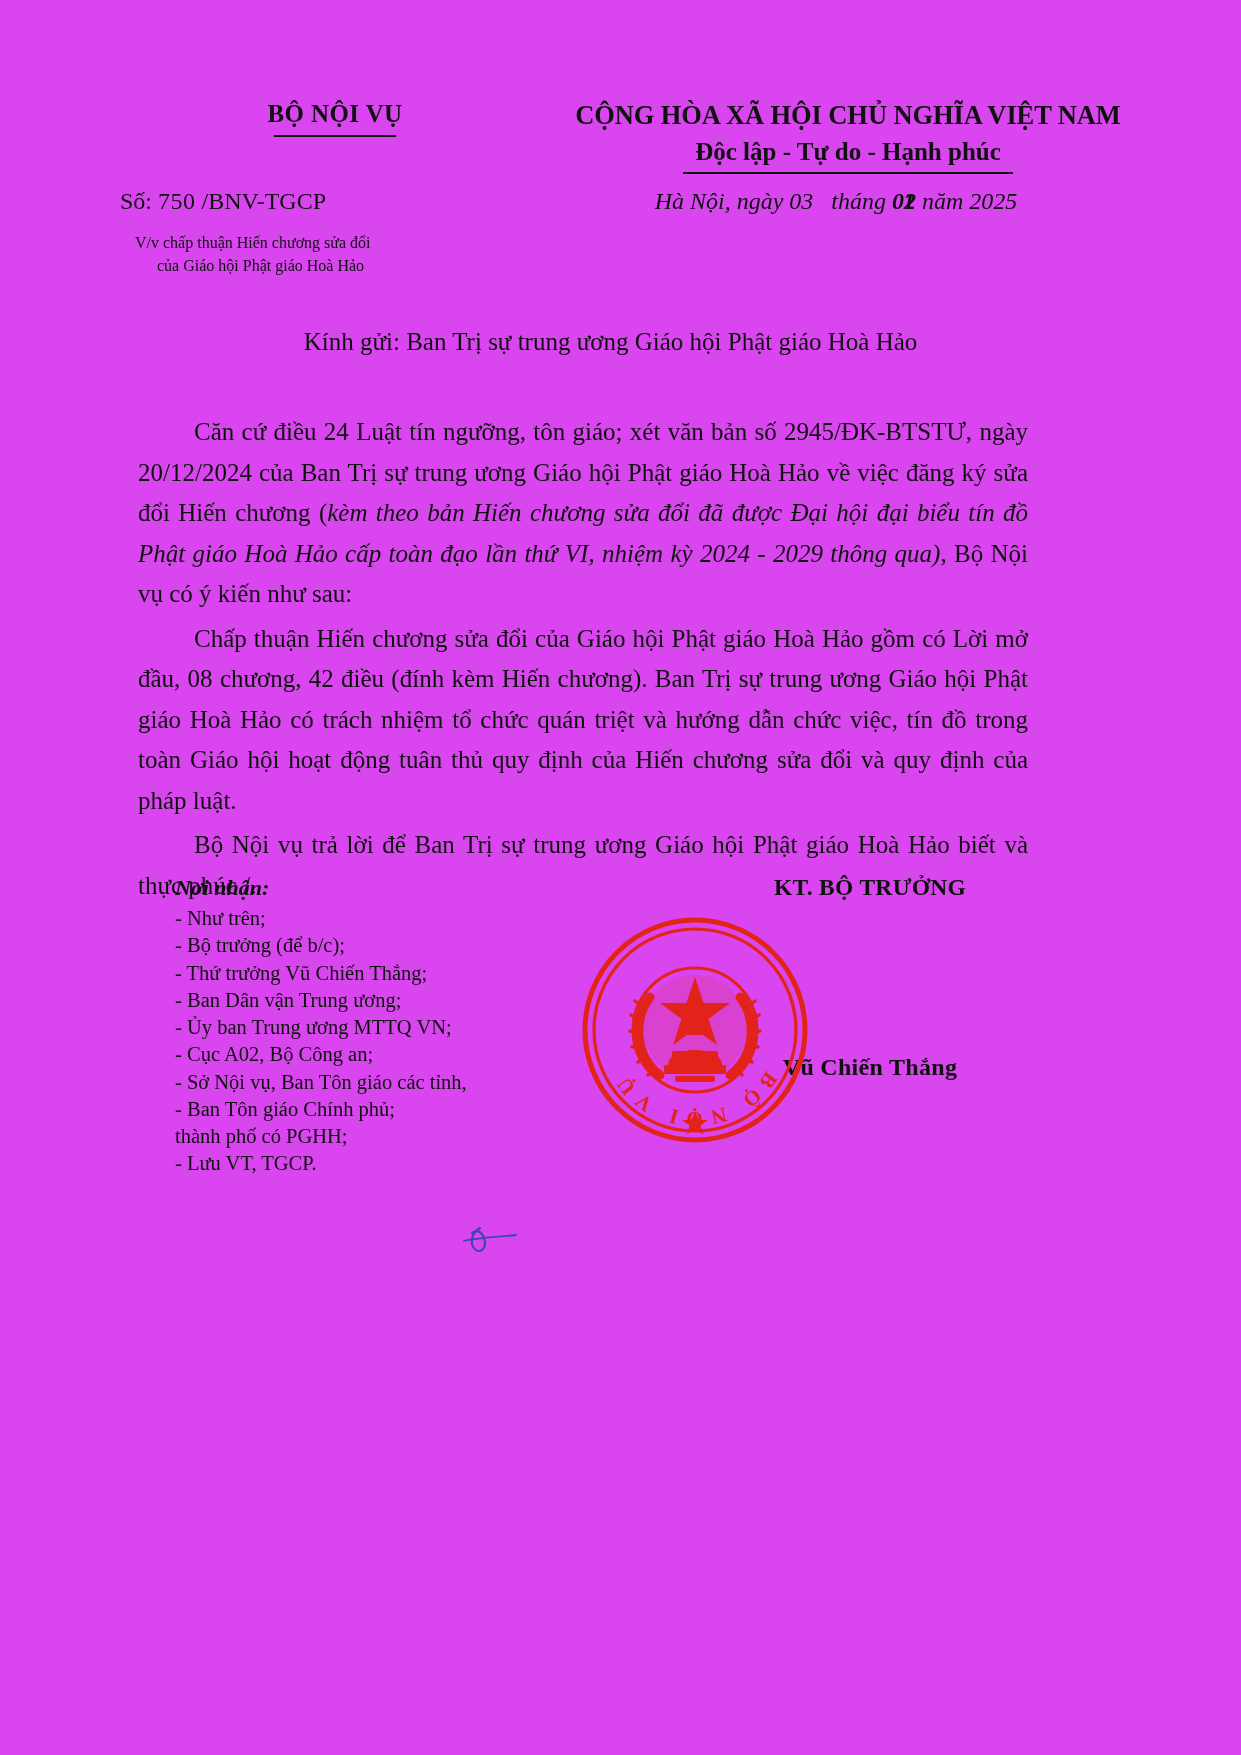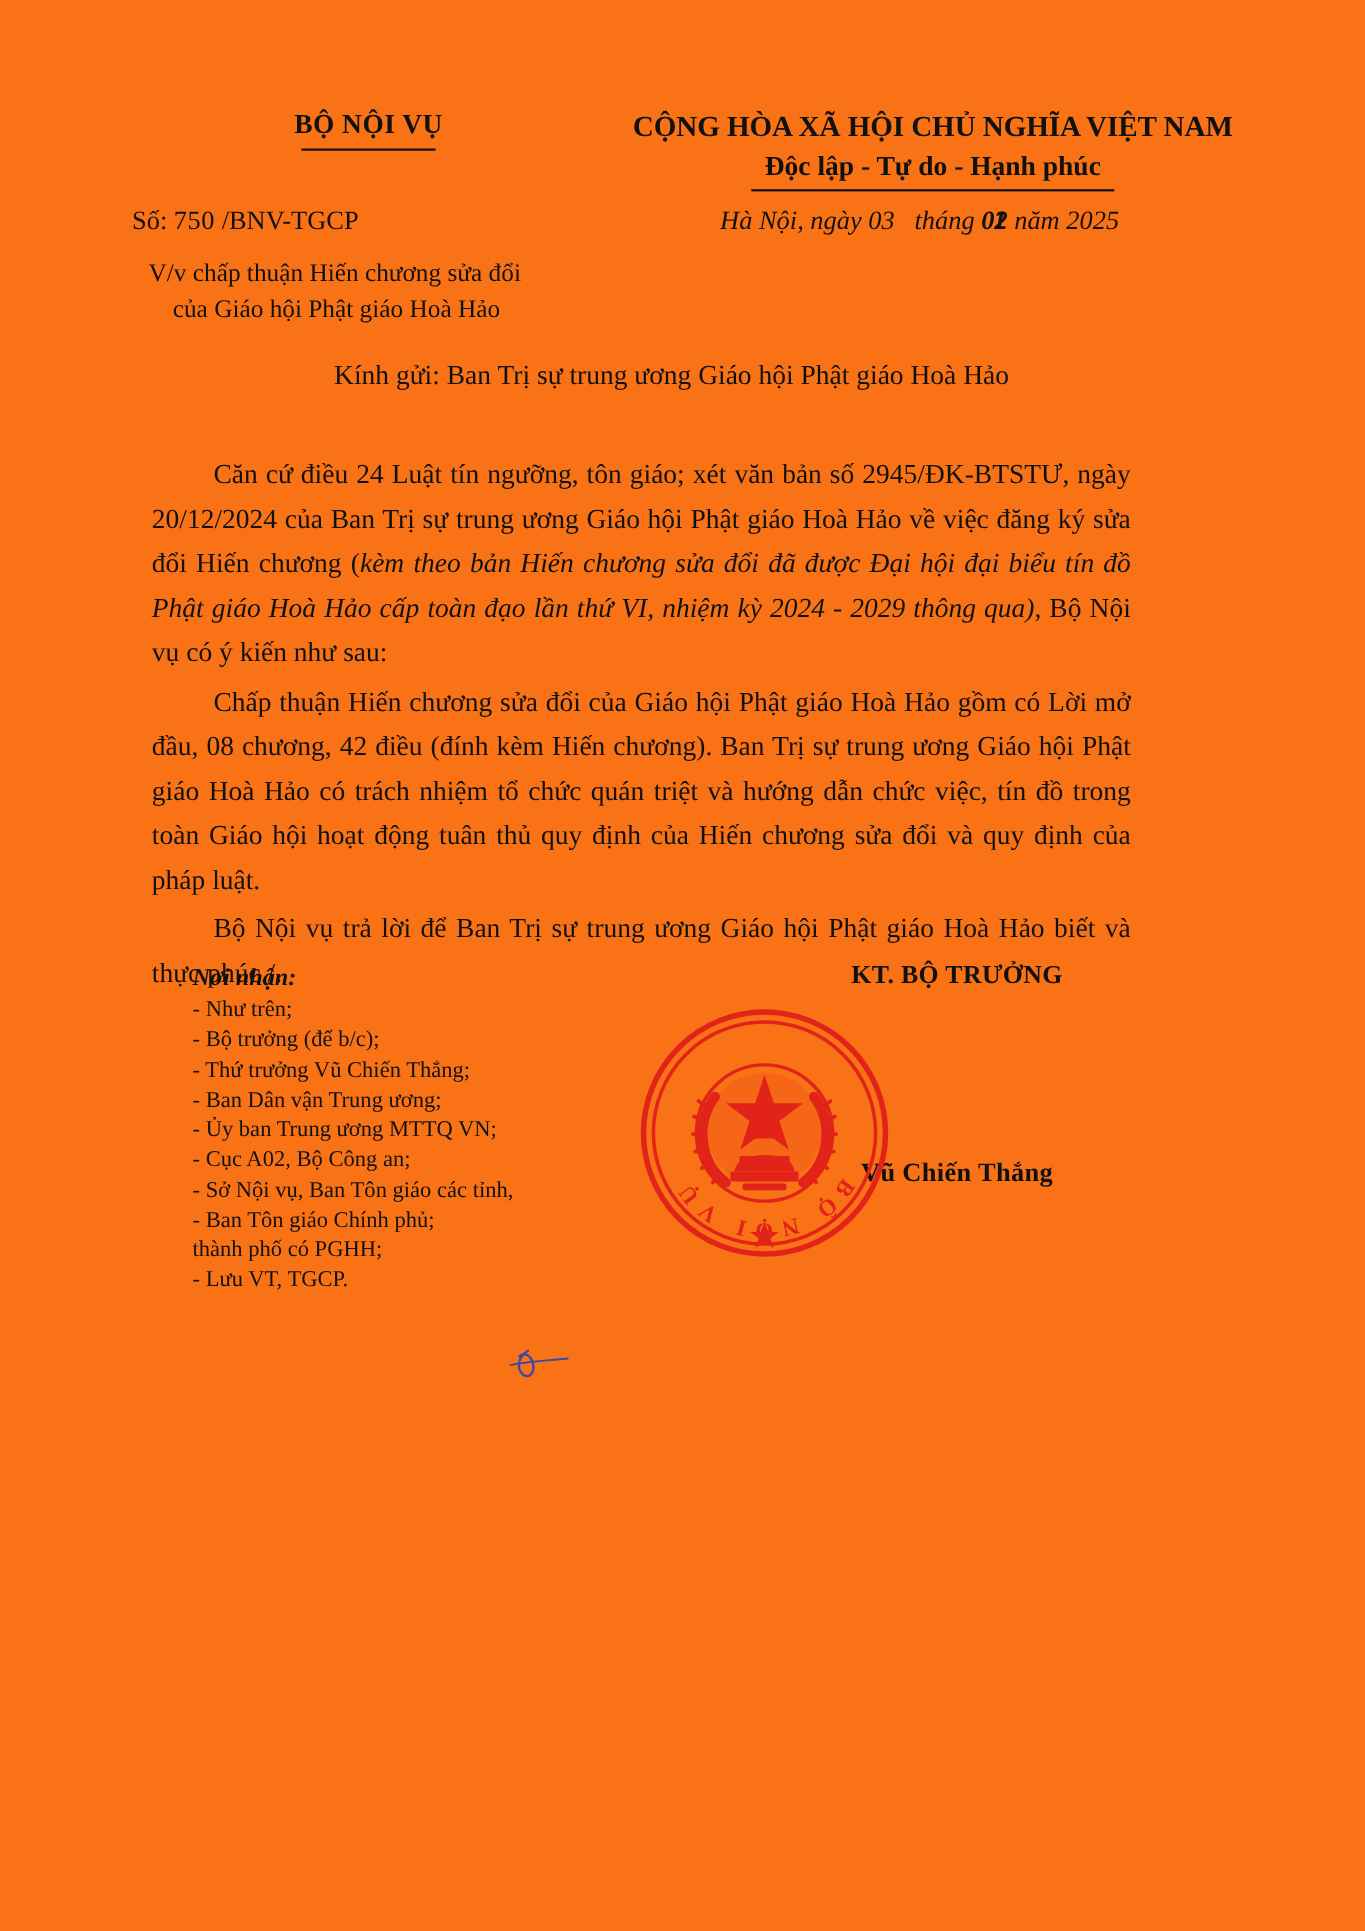--- a/index.html
+++ b/index.html
@@ -8,21 +8,21 @@
     background: #ffffff;
   }
   body {
     font-family: "Liberation Serif", "DejaVu Serif", serif;
     color: #111111;
   }
   .page {
     position: relative;
     width: 1241px;
     height: 1755px;
-    background: #f97316;
+    background: #d946ef;
     overflow: hidden;
     text-decoration: underline;
   }
 
   
   .header {
     position: absolute;
     top: 100px;
     left: 0;
     width: 1241px;
@@ -105,21 +105,21 @@
     top: 0;
     font-weight: bold;
   }
 
   
   .subject {
     position: absolute;
     top: 232px;
     left: 135px;
     width: 520px;
-    font-size: 23px;
+    font-size: 16px;
     line-height: 1.42;
   }
   .subject .l2 { padding-left: 22px; }
 
   
   .recipient {
     position: absolute;
     top: 328px;
     left: 0;
     width: 1241px;

